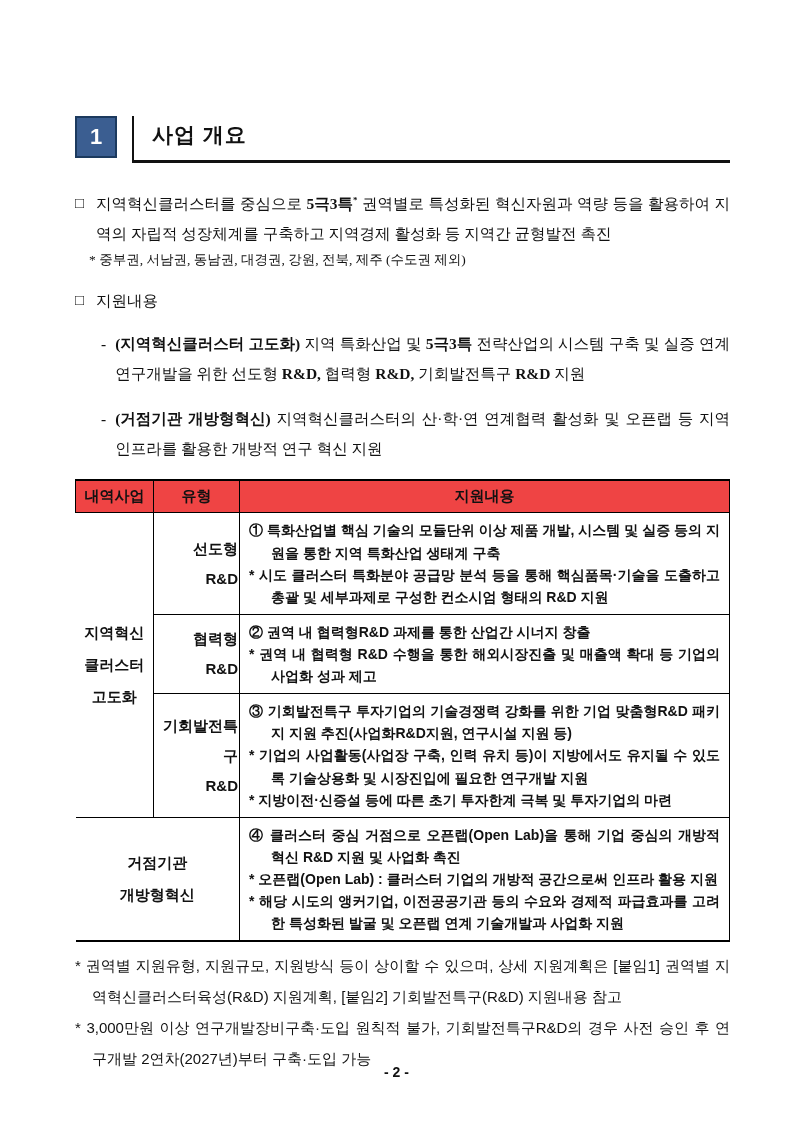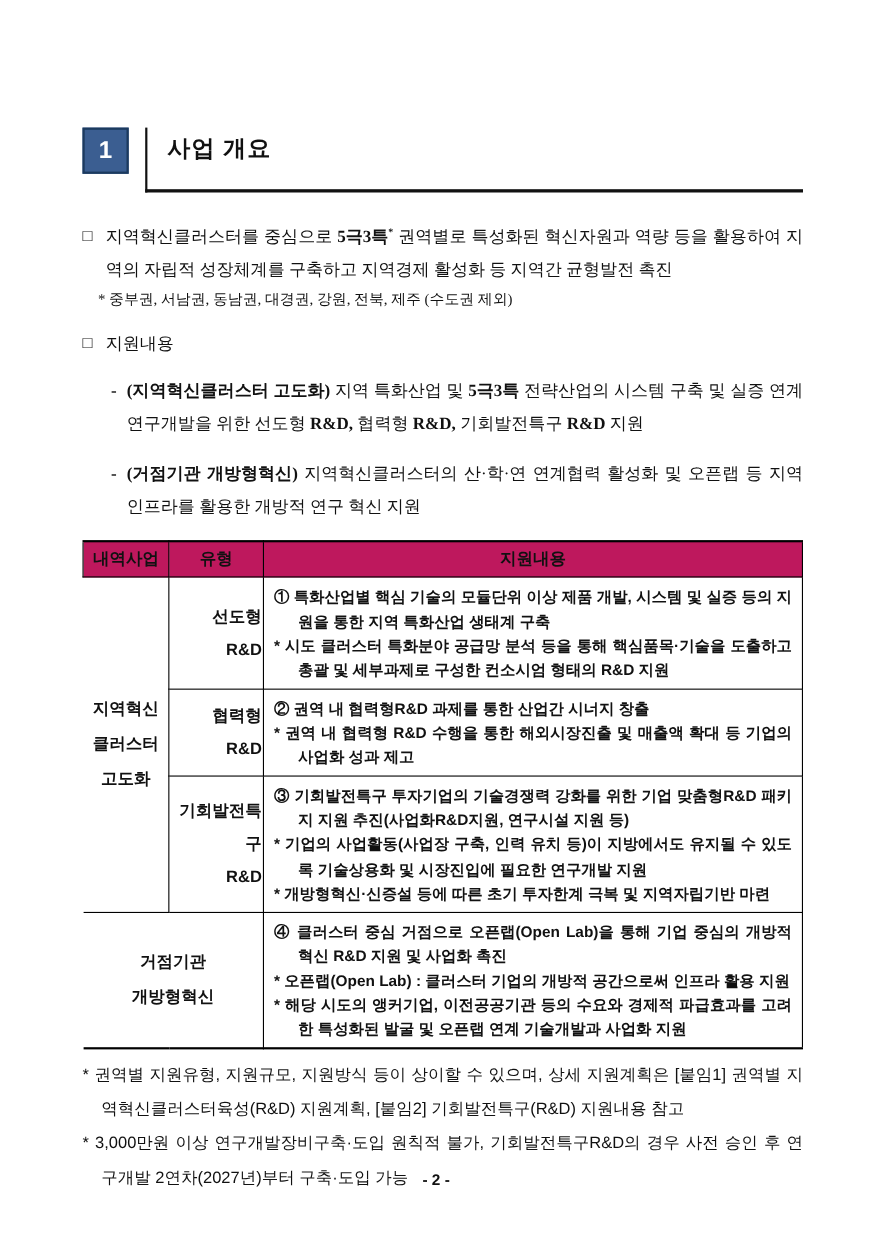--- a/index.html
+++ b/index.html
@@ -5,40 +5,40 @@
   html,body{margin:0;padding:0;background:#ffffff;}
   body{width:793px;height:1122px;position:relative;font-family:"Liberation Serif",serif;color:#111;}
   .page{box-sizing:border-box;width:793px;height:1122px;padding:116px 63px 0 75px;position:relative;}
 
   
   .chapter{display:flex;align-items:flex-start;margin-bottom:26px;}
   .num-box{width:38px;height:38px;background:#3b5e91;border:2px solid #1c3a5e;color:#fff;
            display:flex;align-items:center;justify-content:center;
            font-family:"Liberation Sans",sans-serif;font-weight:bold;font-size:22px;flex:none;}
   .title-wrap{flex:1;margin-left:15px;border-left:2.5px solid #111;border-bottom:3px solid #111;
-              padding:5px 0 23px 18px;}
+              padding:5px 0 11px 18px;}
   .title-wrap h1{margin:0;font-family:"Liberation Sans",sans-serif;font-size:21px;font-weight:bold;letter-spacing:1px;}
 
   h2{font-family:"Liberation Sans",sans-serif;font-size:17px;font-weight:bold;margin:24px 0 12px 0;letter-spacing:.5px;}
 
   .check-para{display:flex;gap:12px;margin:14px 0 0 0;}
   .sq{font-size:15px;line-height:1.9;flex:none;}
   .ptext{margin:0;font-size:15.5px;line-height:1.95;text-align:justify;flex:1;}
   .footnote{margin:0 0 0 14px;font-size:13.5px;line-height:1.7;font-family:Liberation Serif, serif;}
 
   .dash-items{margin:12px 0 0 26px;}
   .dash-item{display:flex;gap:9px;margin-bottom:15px;}
   .dash{font-weight:bold;font-size:15.5px;line-height:1.95;flex:none;}
 
   
   table.support-table{border-collapse:collapse;width:100%;margin-top:10px;
       border-top:2.5px solid #000;border-bottom:2.5px solid #000;
       font-family:"Liberation Sans",sans-serif;}
   col.c1{width:78px;} col.c2{width:86px;}
-  th{border:1px solid #000;background:#be185d;font-size:15px;font-weight:bold;padding:6px 4px;}
+  th{border:1px solid #000;background:#ef4444;font-size:15px;font-weight:bold;padding:6px 4px;}
   td{border:1px solid #000;vertical-align:middle;font-weight:bold;}
   td.biz{border-left:none;text-align:center;font-size:15px;line-height:2.15;white-space:pre-line;}
   td.typ{text-align:right;font-size:15px;line-height:2.0;white-space:pre-line;}
   td.cnt{padding:6px 9px;font-size:14px;}
   .citem{padding-left:22px;text-indent:-22px;text-align:justify;line-height:1.58;}
   .cmark{display:inline;}
 
   
   .notes{margin-top:9px;font-family:"Liberation Sans",sans-serif;}
   .note-item{padding-left:17px;text-indent:-17px;font-size:15px;line-height:2.05;text-align:justify;}
@@ -126,21 +126,21 @@
         </td>
       </tr>
       <tr>
         <td class="typ">기회발전특구
 R&amp;D</td>
         <td class="cnt">
           <div>
 
           <div class="citem"><span class="cmark">③</span> <span>기회발전특구 투자기업의 기술경쟁력 강화를 위한 기업 맞춤형R&amp;D 패키지 지원 추진(사업화R&amp;D지원, 연구시설 지원 등)</span></div>
               <div class="citem"><span class="cmark">*</span> <span>기업의 사업활동(사업장 구축, 인력 유치 등)이 지방에서도 유지될 수 있도록 기술상용화 및 시장진입에 필요한 연구개발 지원</span></div>
-              <div class="citem"><span class="cmark">*</span> <span>개방형혁신·신증설 등에 따른 초기 투자한계 극복 및 지역자립기반 마련</span></div>
+              <div class="citem"><span class="cmark">*</span> <span>지방이전·신증설 등에 따른 초기 투자한계 극복 및 투자기업의 마련</span></div>
             </div>
         </td>
       </tr>
       <tr>
         <td class="biz" colspan="2">거점기관
 개방형혁신</td>
         <td class="cnt">
           <div>
 
           <div class="citem"><span class="cmark">④</span> <span>클러스터 중심 거점으로 오픈랩(Open Lab)을 통해 기업 중심의 개방적 혁신 R&amp;D 지원 및 사업화 촉진</span></div>

